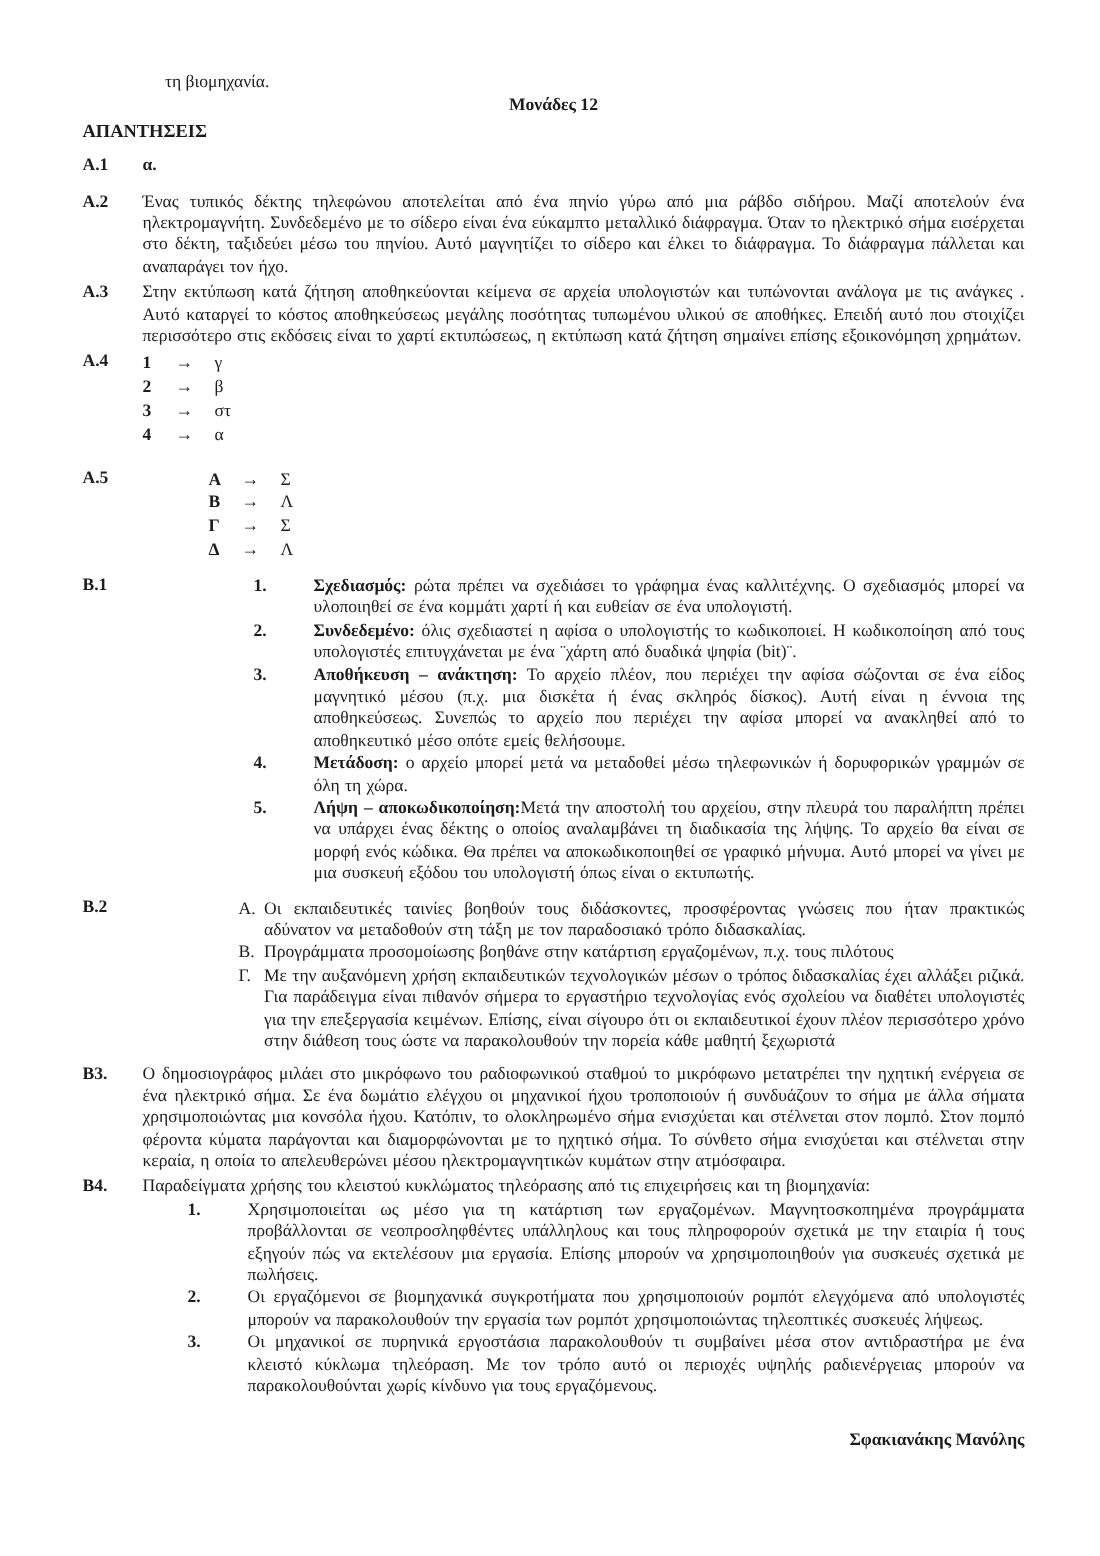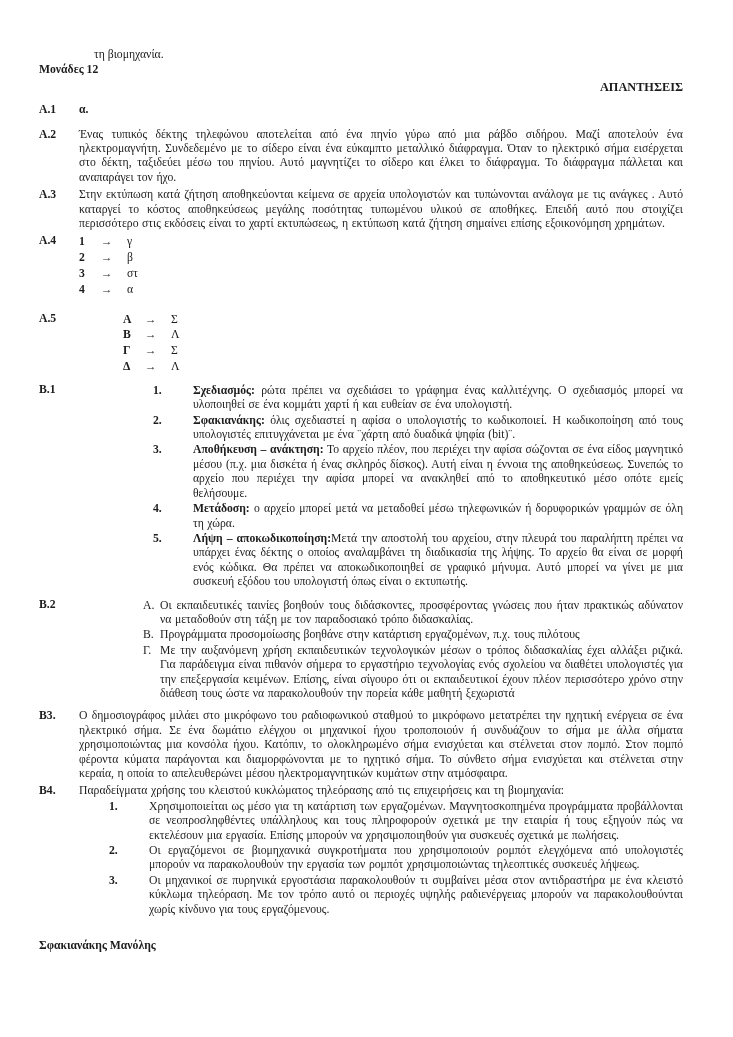--- a/index.html
+++ b/index.html
@@ -1,50 +1,50 @@
 <!DOCTYPE html>
 <html lang="el"><head>
 <meta charset="utf-8">
 <style>
   html,body{margin:0;padding:0;background:#ffffff;}
   .page{
     position:relative;
     width:733px;height:1037px;
     box-sizing:border-box;
-    padding:48px 50px 20px 39px;
+    padding:48px 50px 20px 55px;
     background:#ffffff;
     color:#1c1c1c;
     font-family:"Liberation Serif", serif;
     font-size:11.7px;
     line-height:14.4px;
     overflow:hidden;
   }
   .bld{font-weight:bold;}
   .u{}
   .top-line{margin-left:55px;}
-  .monades{text-align:left;font-weight:bold;margin-top:1px;}
-  .heading{text-align:right;font-weight:bold;font-size:12.3px;margin:2px 0 9px 0;}
+  .monades{text-align:center;font-weight:bold;margin-top:1px;}
+  .heading{text-align:left;font-weight:bold;font-size:12.3px;margin:2px 0 9px 0;}
   .sec{display:flex;align-items:flex-start;justify-content:center;}
   .lbl{width:40px;flex-shrink:0;font-weight:bold;}
   .body{flex:1;text-align:justify;word-spacing:0.6px;}
   .mb2{margin-bottom:3px;}
   .mb10{margin-bottom:10px;}
   .mb8{margin-bottom:8px;gap:44px;}
   .mb14{margin-bottom:14px;}
   .maprow{display:flex;line-height:15.8px;}
   .mapfrom{width:22px;font-weight:bold;}
   .maparrow{width:26px;text-align:left;}
   .mapto{}
   .sub{display:flex;margin-left:30px;margin-top:1px;}
   .subnum{width:40px;flex-shrink:0;font-weight:bold;}
   .subtext{flex:1;text-align:justify;word-spacing:0.6px;}
   .letitem{display:flex;margin-left:20px;margin-top:1px;}
   .letnum{width:17px;flex-shrink:0;}
   .lettext{flex:1;text-align:justify;word-spacing:0.6px;}
-  .footer{text-align:left;font-weight:bold;margin-top:22px;}
+  .footer{text-align:right;font-weight:bold;margin-top:22px;}
 </style>
 </head>
 <body>
 
 <div class="page">
 
   <div class="top-line">τη  βιομηχανία.</div>
   <div class="monades">Μονάδες  12</div>
   <div class="heading">ΑΠΑΝΤΗΣΕΙΣ</div>
 
@@ -117,21 +117,21 @@
 
   <div class="sec mb8">
     <div class="lbl">Β.1</div>
     <div class="body">
       <div class="sub">
         <div class="subnum">1.</div>
         <div class="subtext"><span class="bld">Σχεδιασμός:</span><span> ρώτα πρέπει να σχεδιάσει το γράφημα ένας καλλιτέχνης. Ο σχεδιασμός μπορεί να υλοποιηθεί σε ένα κομμάτι χαρτί ή και ευθείαν σε ένα υπολογιστή.</span></div>
       </div>
       <div class="sub">
         <div class="subnum">2.</div>
-        <div class="subtext"><span class="bld">Σφακιανάκης:</span><span> όλις σχεδιαστεί η αφίσα ο υπολογιστής το κωδικοποιεί. Η κωδικοποίηση από τους υπολογιστές επιτυγχάνεται με ένα ¨χάρτη από δυαδικά ψηφία (bit)¨.</span></div>
+        <div class="subtext"><span class="bld">Συνδεδεμένο:</span><span> όλις σχεδιαστεί η αφίσα ο υπολογιστής το κωδικοποιεί. Η κωδικοποίηση από τους υπολογιστές επιτυγχάνεται με ένα ¨χάρτη από δυαδικά ψηφία (bit)¨.</span></div>
       </div>
       <div class="sub">
         <div class="subnum">3.</div>
         <div class="subtext"><span class="bld">Αποθήκευση – ανάκτηση:</span><span> Το αρχείο πλέον, που περιέχει την αφίσα σώζονται σε ένα είδος μαγνητικό μέσου (π.χ. μια δισκέτα ή ένας σκληρός δίσκος). Αυτή είναι η έννοια της </span><span class="u">αποθηκεύσεως.</span><span> Συνεπώς το αρχείο που περιέχει την αφίσα μπορεί να </span><span class="u">ανακληθεί</span><span> από το αποθηκευτικό μέσο οπότε εμείς θελήσουμε.</span></div>
       </div>
       <div class="sub">
         <div class="subnum">4.</div>
         <div class="subtext"><span class="bld">Μετάδοση:</span><span> ο αρχείο μπορεί μετά να μεταδοθεί μέσω τηλεφωνικών ή δορυφορικών γραμμών σε όλη τη χώρα.</span></div>
       </div>
       <div class="sub">

